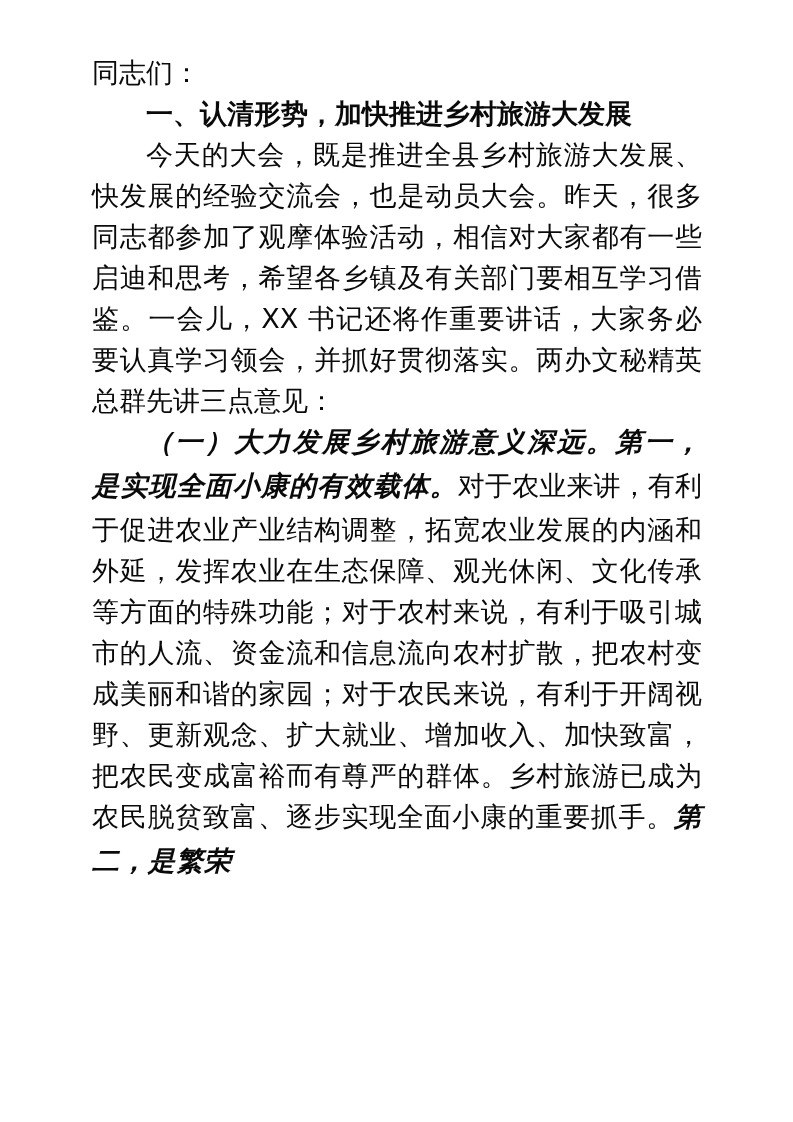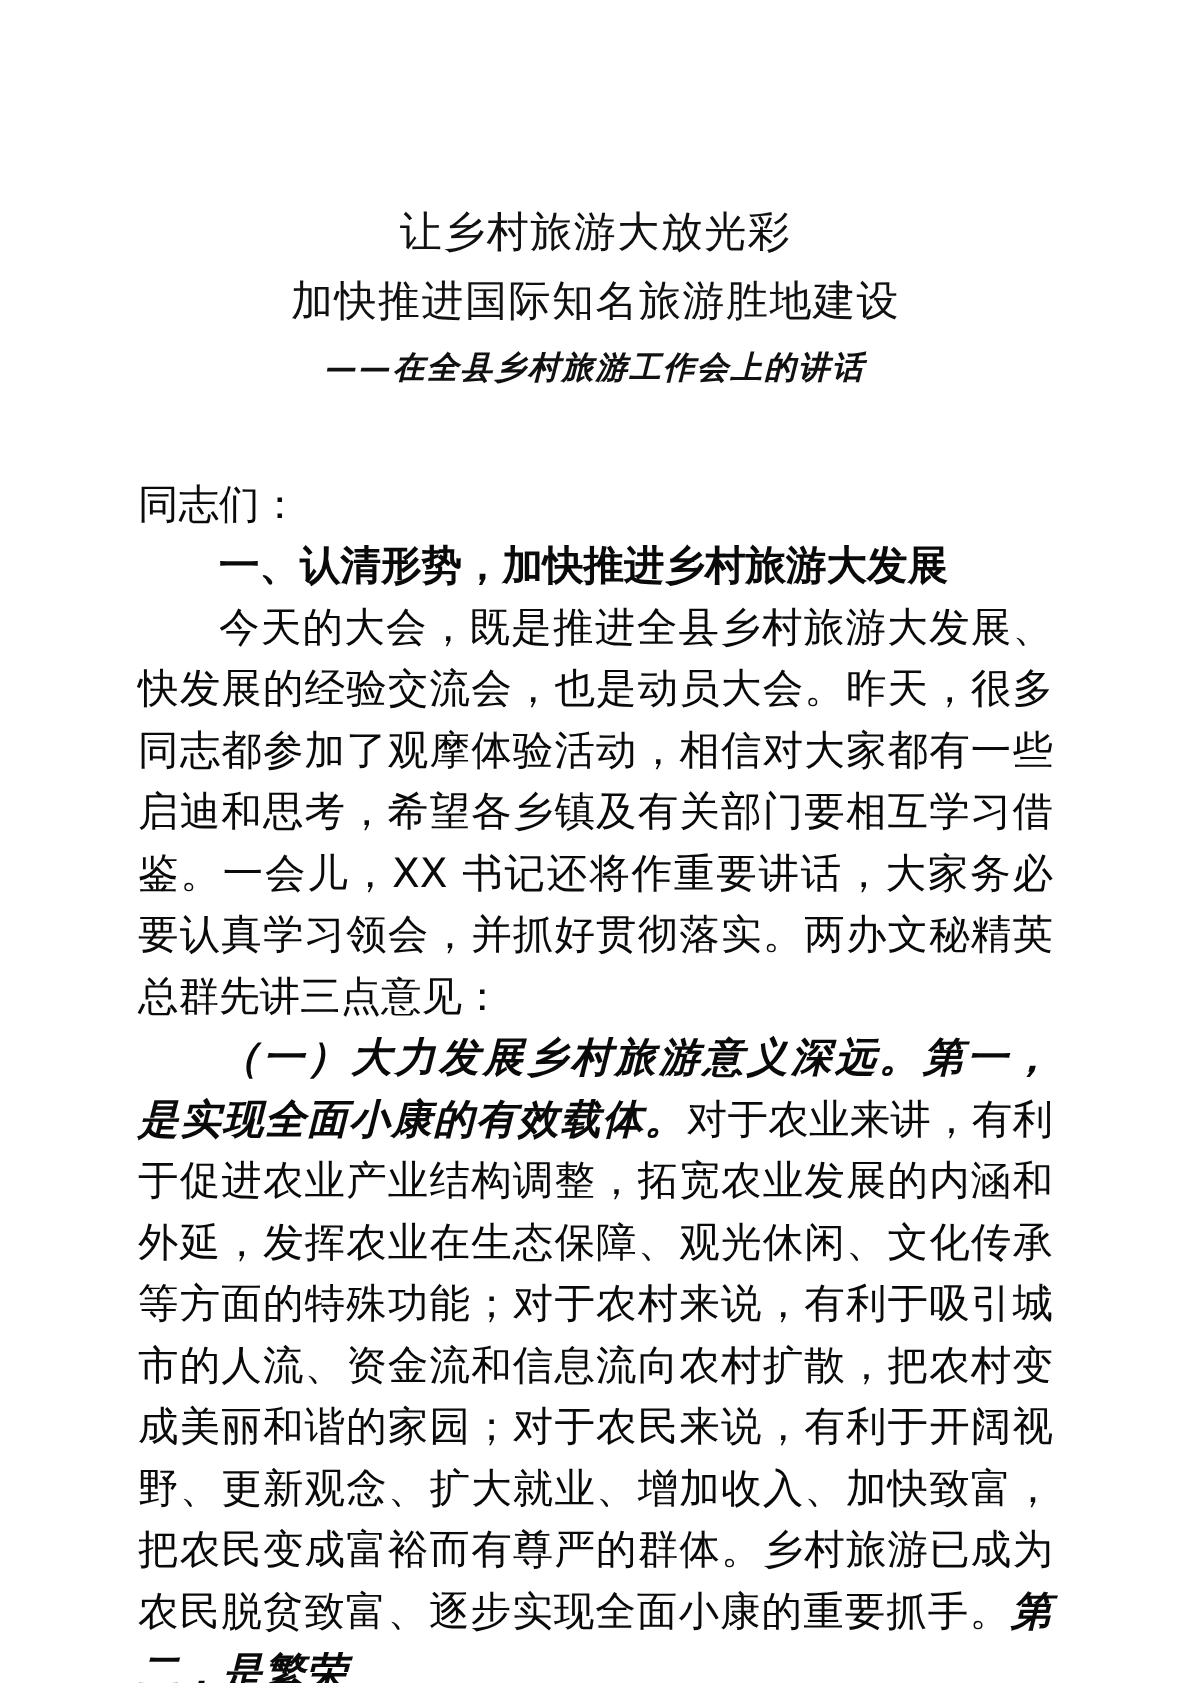--- a/index.html
+++ b/index.html
@@ -79,37 +79,32 @@
   }
 
   
   p.heading-para {
     text-indent: 2em;
     font-weight: 600;
   }
 
   
   .kai {
-    font-family: Liberation Sans, sans-serif;
+    font-family: Liberation Mono, monospace;
     font-weight: 700;
     font-style: italic;
     letter-spacing: 1px;
   }
 </style>
 </head>
 <body>
 
 <div class="page">
   <div class="content">
 
-    <div class="title-block">
-      <div class="doc-title-line">让乡村旅游大放光彩</div>
-      <div class="doc-title-line">加快推进国际知名旅游胜地建设</div>
-      <div class="doc-subtitle">——在全县乡村旅游工作会上的讲话</div>
-    </div>
 
     <div class="body-block">
 
       <p class="para">同志们：</p>
 
       <p class="para heading-para">一、认清形势，加快推进乡村旅游大发展</p>
 
       <p class="para indent">今天的大会，既是推进全县乡村旅游大发展、快发展的经验交流会，也是动员大会。昨天，很多同志都参加了观摩体验活动，相信对大家都有一些启迪和思考，希望各乡镇及有关部门要相互学习借鉴。一会儿，XX 书记还将作重要讲话，大家务必要认真学习领会，并抓好贯彻落实。两办文秘精英总群先讲三点意见：</p>
 
       <p class="para indent">

